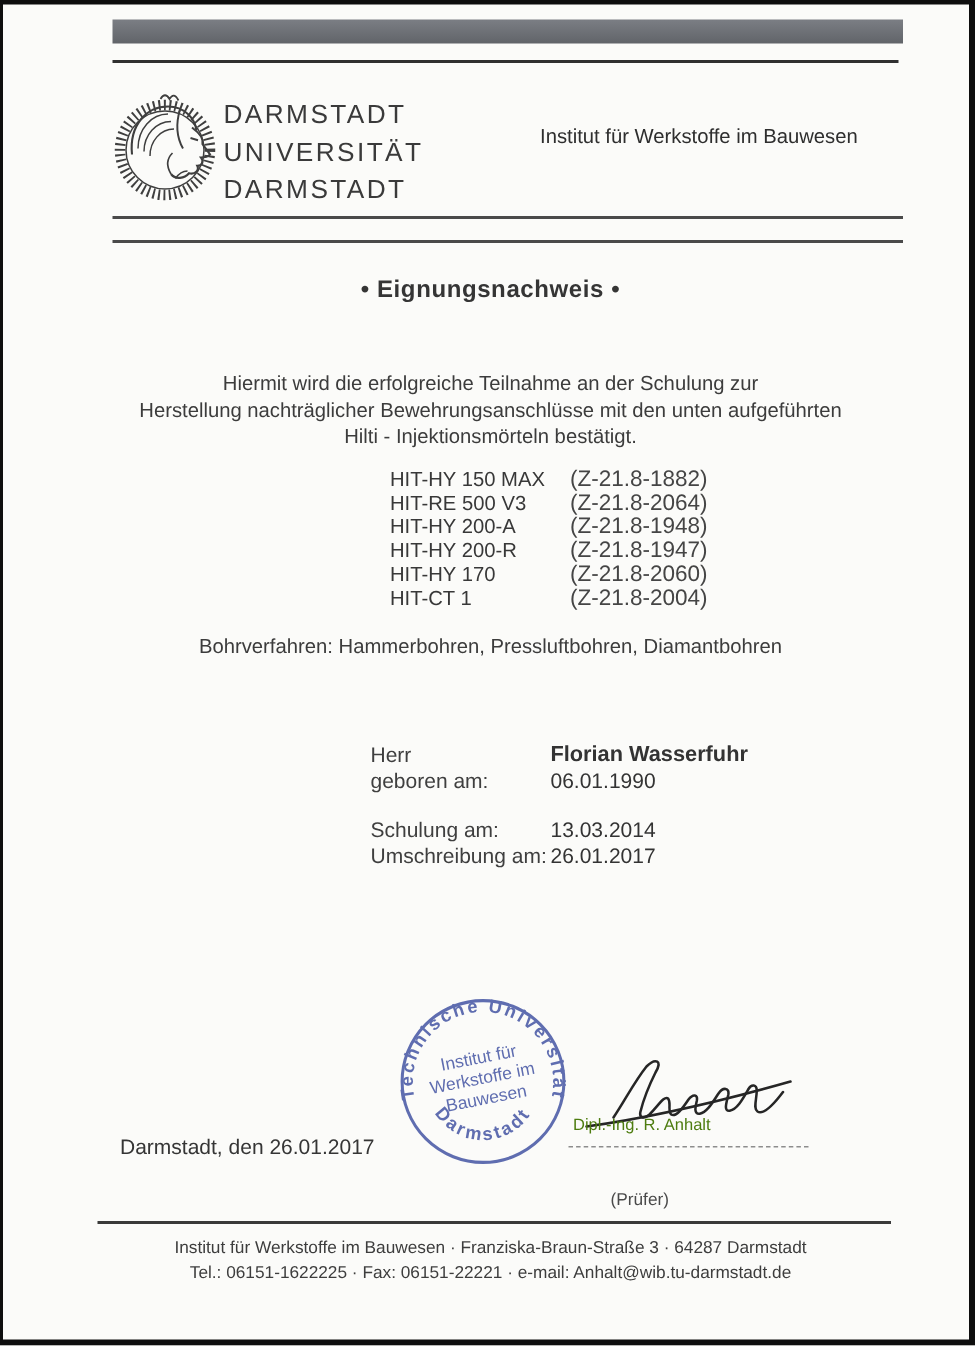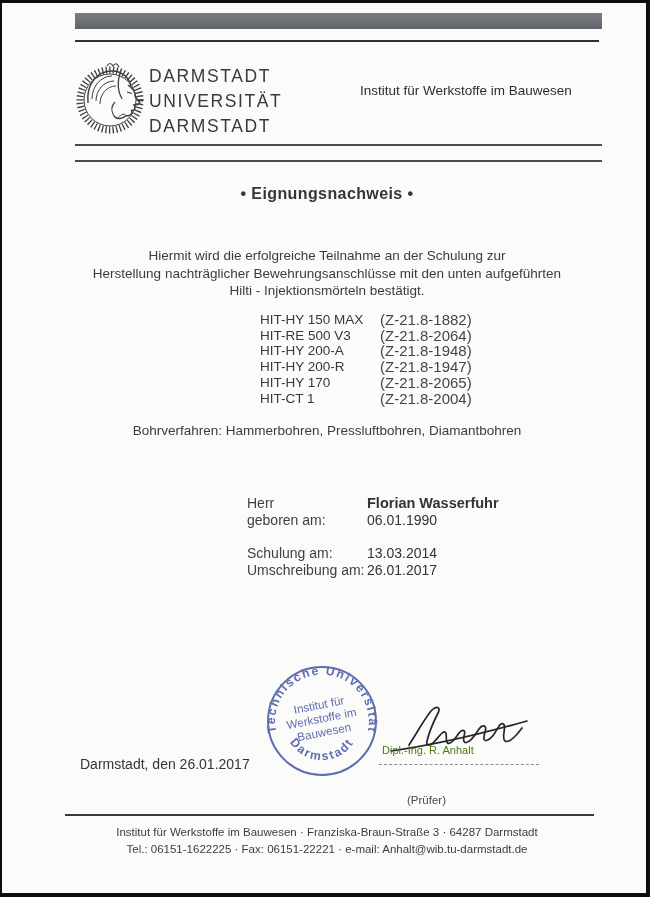--- a/index.html
+++ b/index.html
@@ -149,21 +149,21 @@
     <div class="product-row">
       <span class="product-name">HIT-HY 200-A</span>
       <span class="product-approval">(Z-21.8-1948)</span>
     </div>
     <div class="product-row">
       <span class="product-name">HIT-HY 200-R</span>
       <span class="product-approval">(Z-21.8-1947)</span>
     </div>
     <div class="product-row">
       <span class="product-name">HIT-HY 170</span>
-      <span class="product-approval">(Z-21.8-2065)</span>
+      <span class="product-approval">(Z-21.8-2060)</span>
     </div>
     <div class="product-row">
       <span class="product-name">HIT-CT 1</span>
       <span class="product-approval">(Z-21.8-2004)</span>
     </div>
   </div>
 
   <div class="abs drilling">Bohrverfahren: Hammerbohren, Pressluftbohren, Diamantbohren</div>
 
   <div class="abs details">

